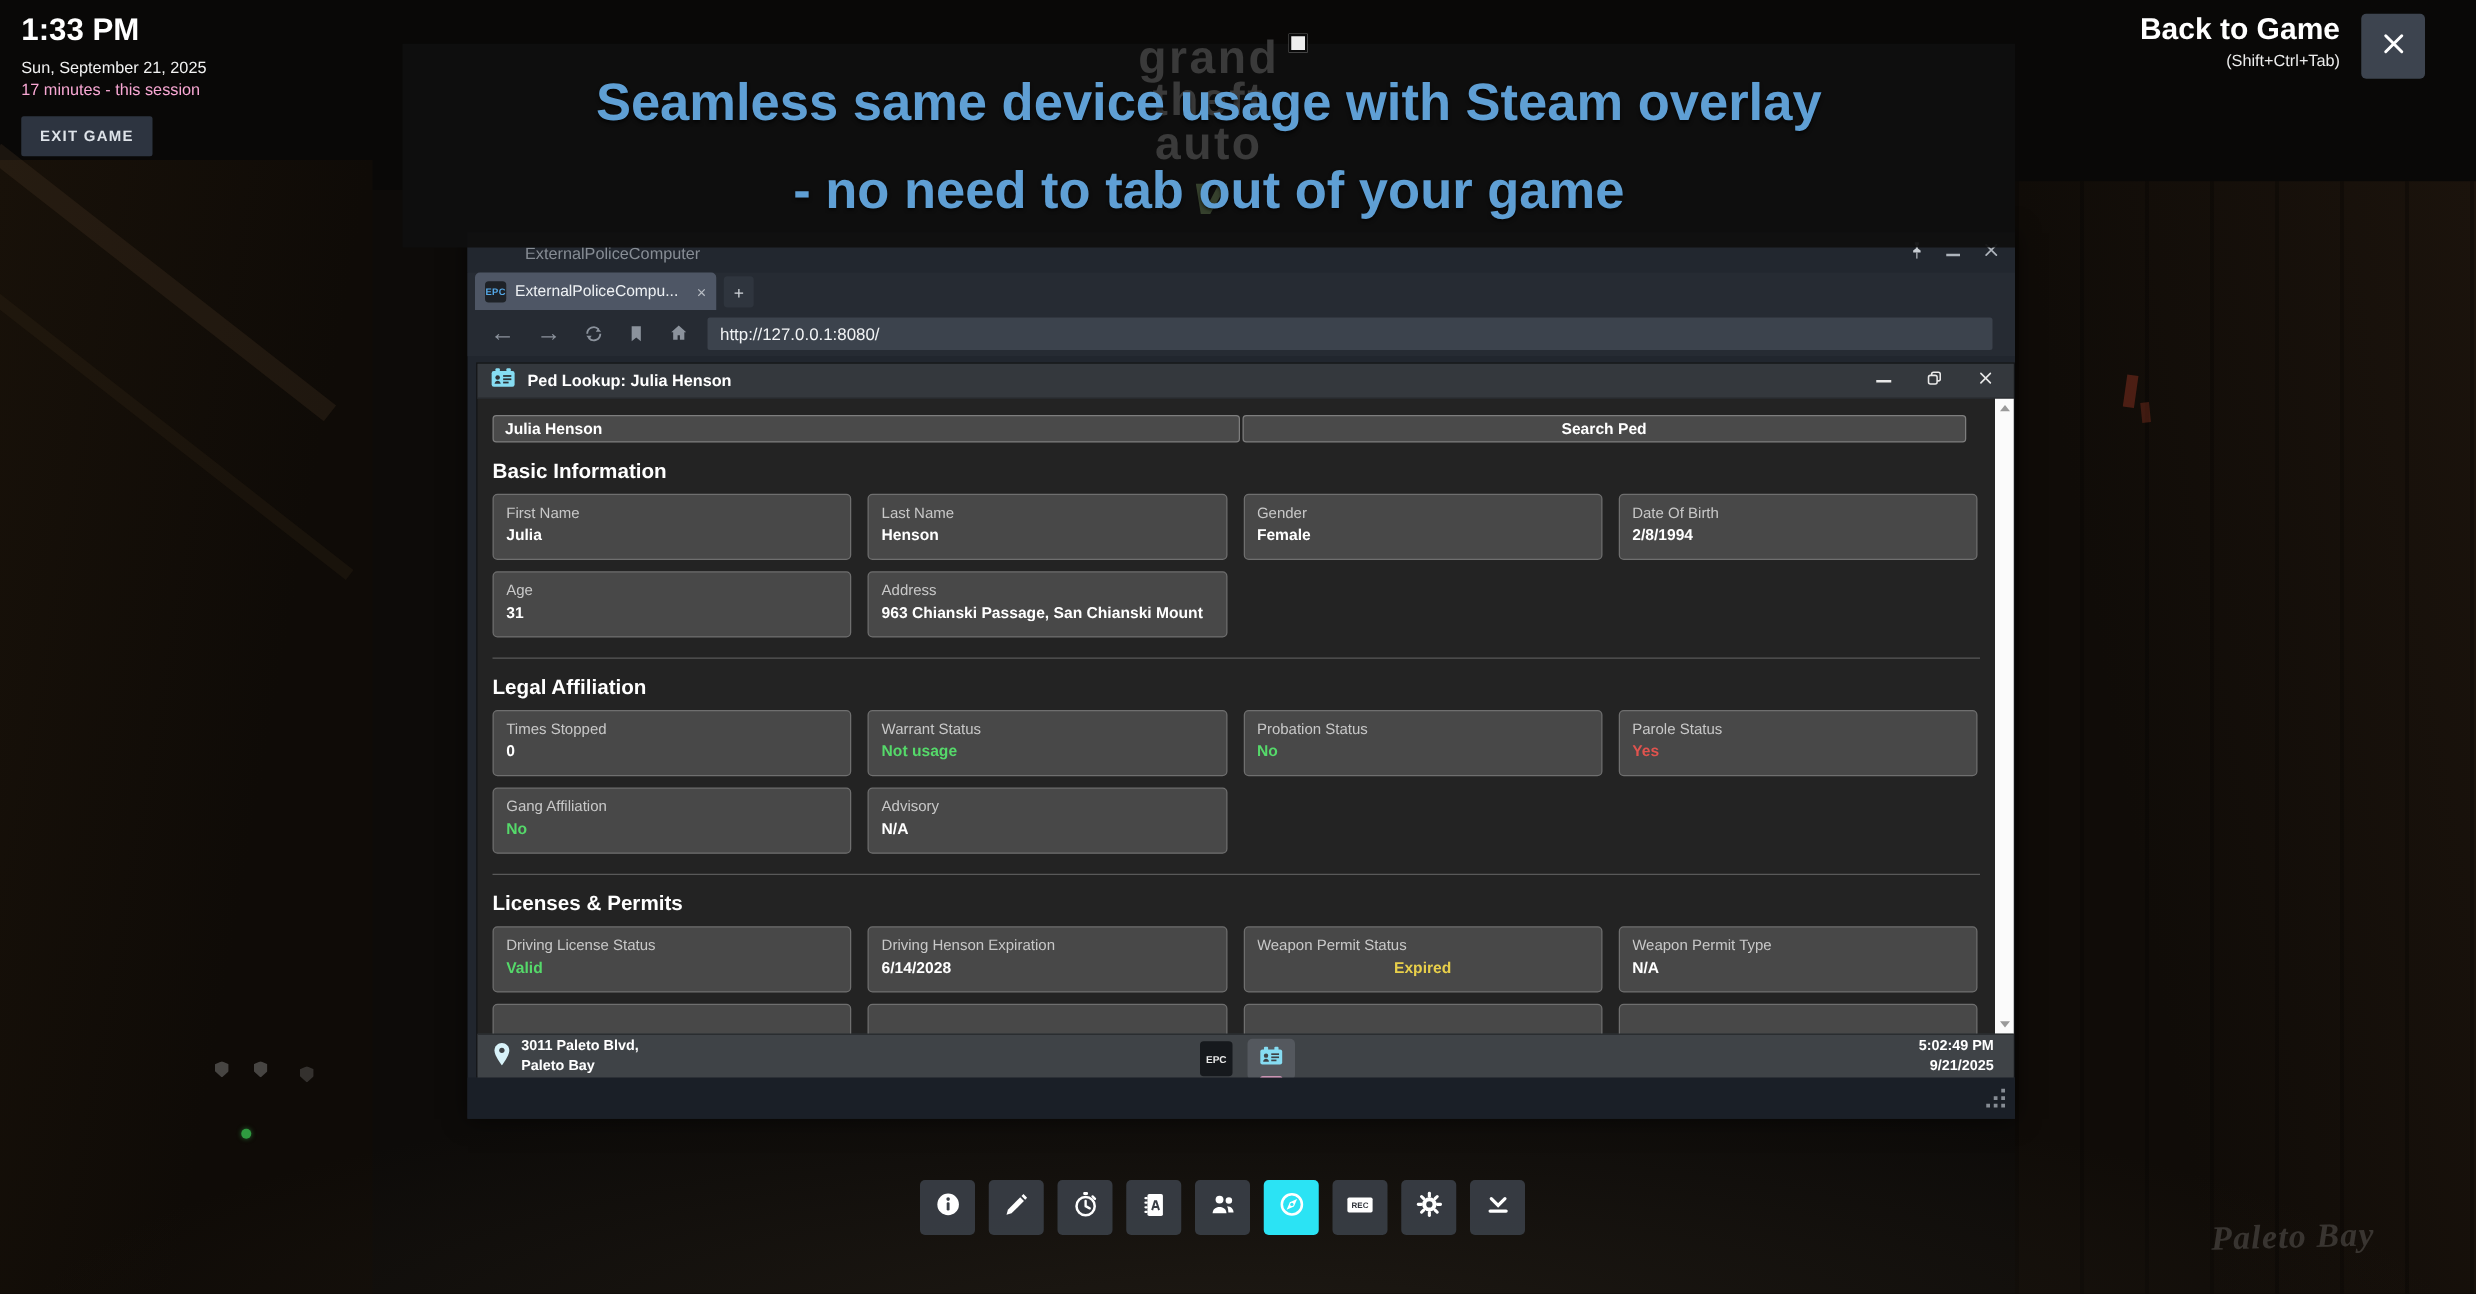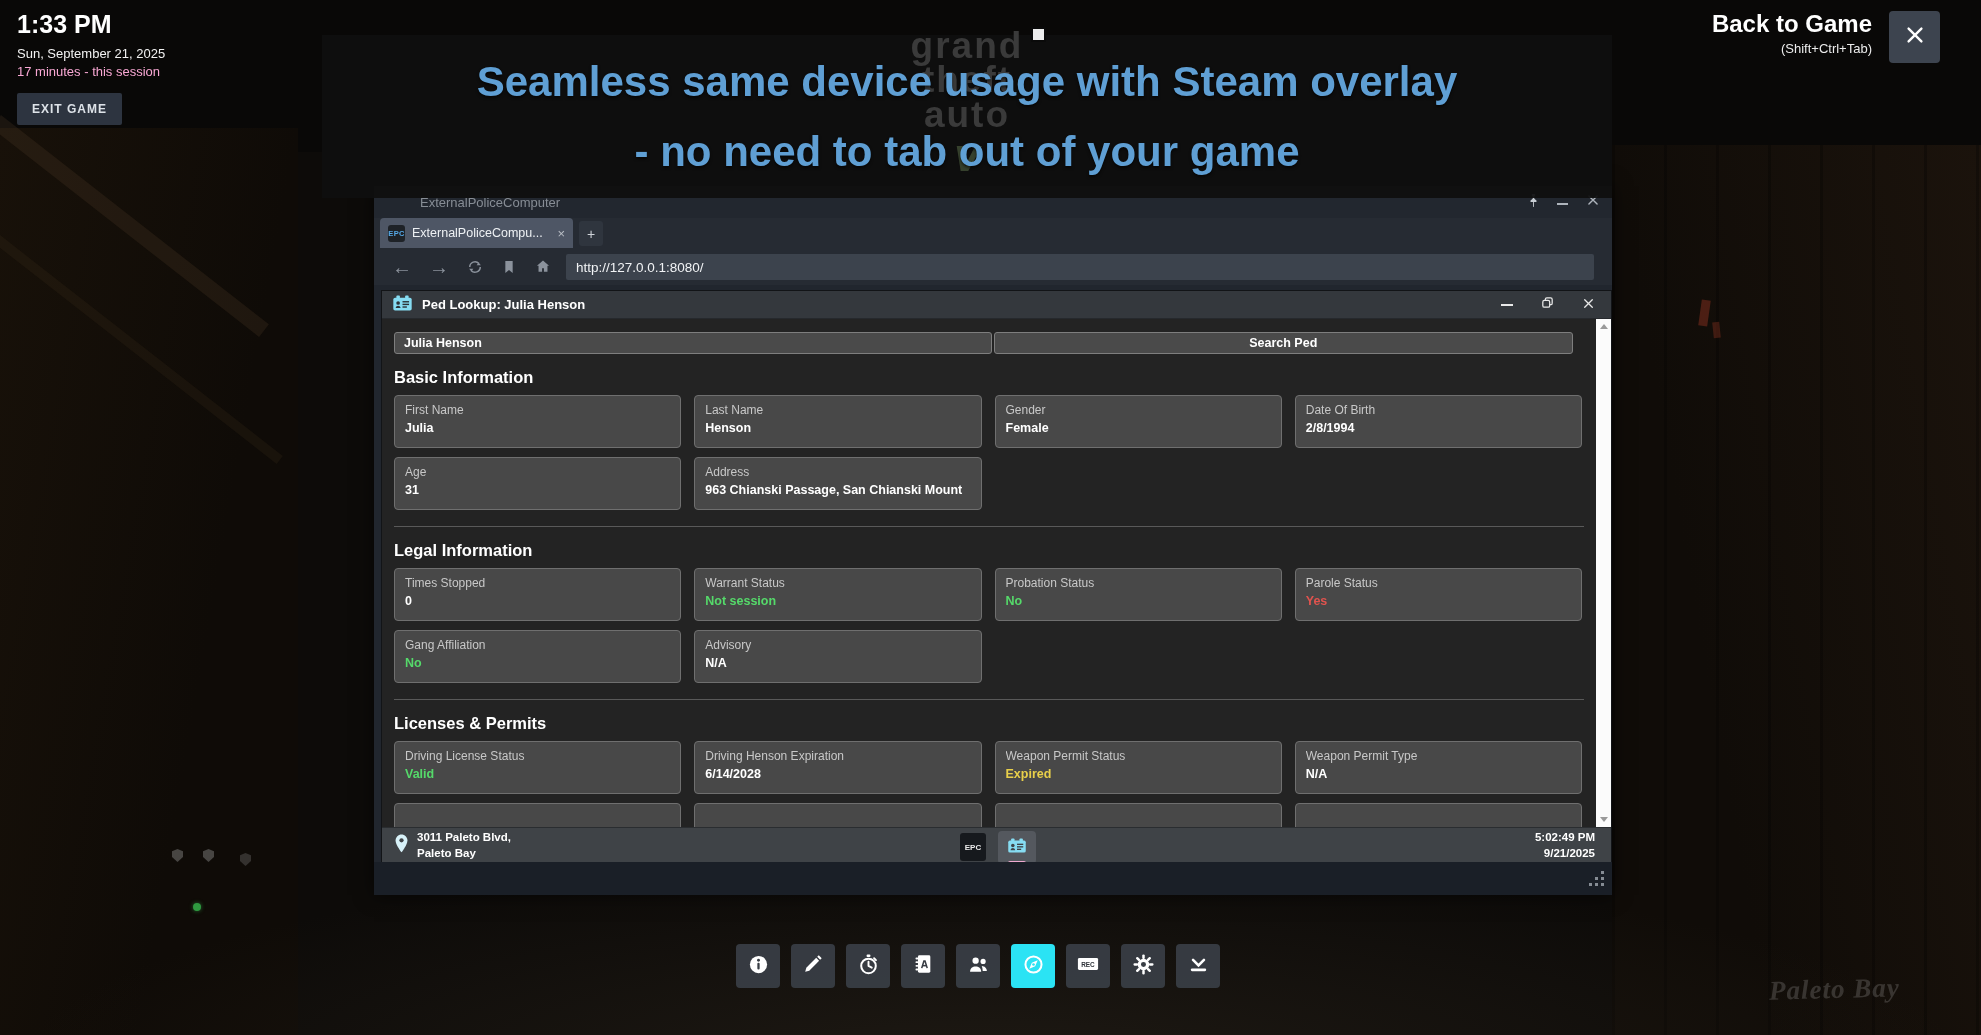--- a/index.html
+++ b/index.html
@@ -111,21 +111,21 @@
             color:#fff; font-size:12.5px; font-weight:bold; display:flex; align-items:center; justify-content:center; }
 
   h2.section { margin:14px 0 8px 12px; font-size:16.5px; color:#fff; }
   .grid { display:grid; grid-template-columns:repeat(4,1fr); gap:9px 13px; margin:0 14px 0 12px; }
   .grid + .grid { margin-top:9px; }
   .card { background:#484848; border:1px solid #6f6f6f; border-radius:4px; padding:7px 10px; height:53px; }
   .flabel { font-size:12px; color:#c8c8c8; margin-bottom:4px; white-space:nowrap; overflow:hidden; }
   .fvalue { font-size:12.5px; font-weight:bold; color:#fff; white-space:nowrap; overflow:hidden; }
   .fvalue[data-tone="green"]  { color:#55d96a; }
   .fvalue[data-tone="red"]    { color:#e0534e; }
-  .fvalue[data-tone="yellow"] { color:#e8cf4a; }
+  .fvalue[data-tone="yellow"] { color:#e8cf4a;text-align:center; }
   hr.sep { border:none; border-top:1px solid #595959; margin:16px 12px 12px 12px; }
 
   .pstatus { position:absolute; left:0; top:536px; width:100%; height:36px; background:#3f4347;
              border-top:1px solid #2a2d30; display:flex; align-items:center; }
   .loc { display:flex; align-items:center; gap:8px; margin-left:12px; }
   .addr { font-size:11.5px; font-weight:bold; line-height:1.35; }
   .pstatus-center { position:absolute; left:578px; top:2px; height:34px; display:flex; align-items:center; gap:12px; }
   .epc-badge { width:26px; height:28px; background:#16191d; border-radius:3px; display:flex;
              align-items:center; justify-content:center; font-size:8px; font-weight:bold; color:#eaeaea; }
   .app-tile { position:relative; width:38px; height:33px; background:#54585e; border-radius:4px;
@@ -314,29 +314,29 @@
           <div class="fvalue" data-tone="plain">31</div>
         </div>
         <div class="card">
           <div class="flabel">Address</div>
           <div class="fvalue" data-tone="plain">963 Chianski Passage, San Chianski Mount</div>
         </div>
       </div>
 
       <hr class="sep">
 
-      <h2 class="section">Legal Information</h2>
+      <h2 class="section">Legal Affiliation</h2>
       <div class="grid">
         <div class="card">
           <div class="flabel">Times Stopped</div>
           <div class="fvalue" data-tone="plain">0</div>
         </div>
         <div class="card">
           <div class="flabel">Warrant Status</div>
-          <div class="fvalue" data-tone="green">Not session</div>
+          <div class="fvalue" data-tone="green">Not usage</div>
         </div>
         <div class="card">
           <div class="flabel">Probation Status</div>
           <div class="fvalue" data-tone="green">No</div>
         </div>
         <div class="card">
           <div class="flabel">Parole Status</div>
           <div class="fvalue" data-tone="red">Yes</div>
         </div>
         <div class="card">

